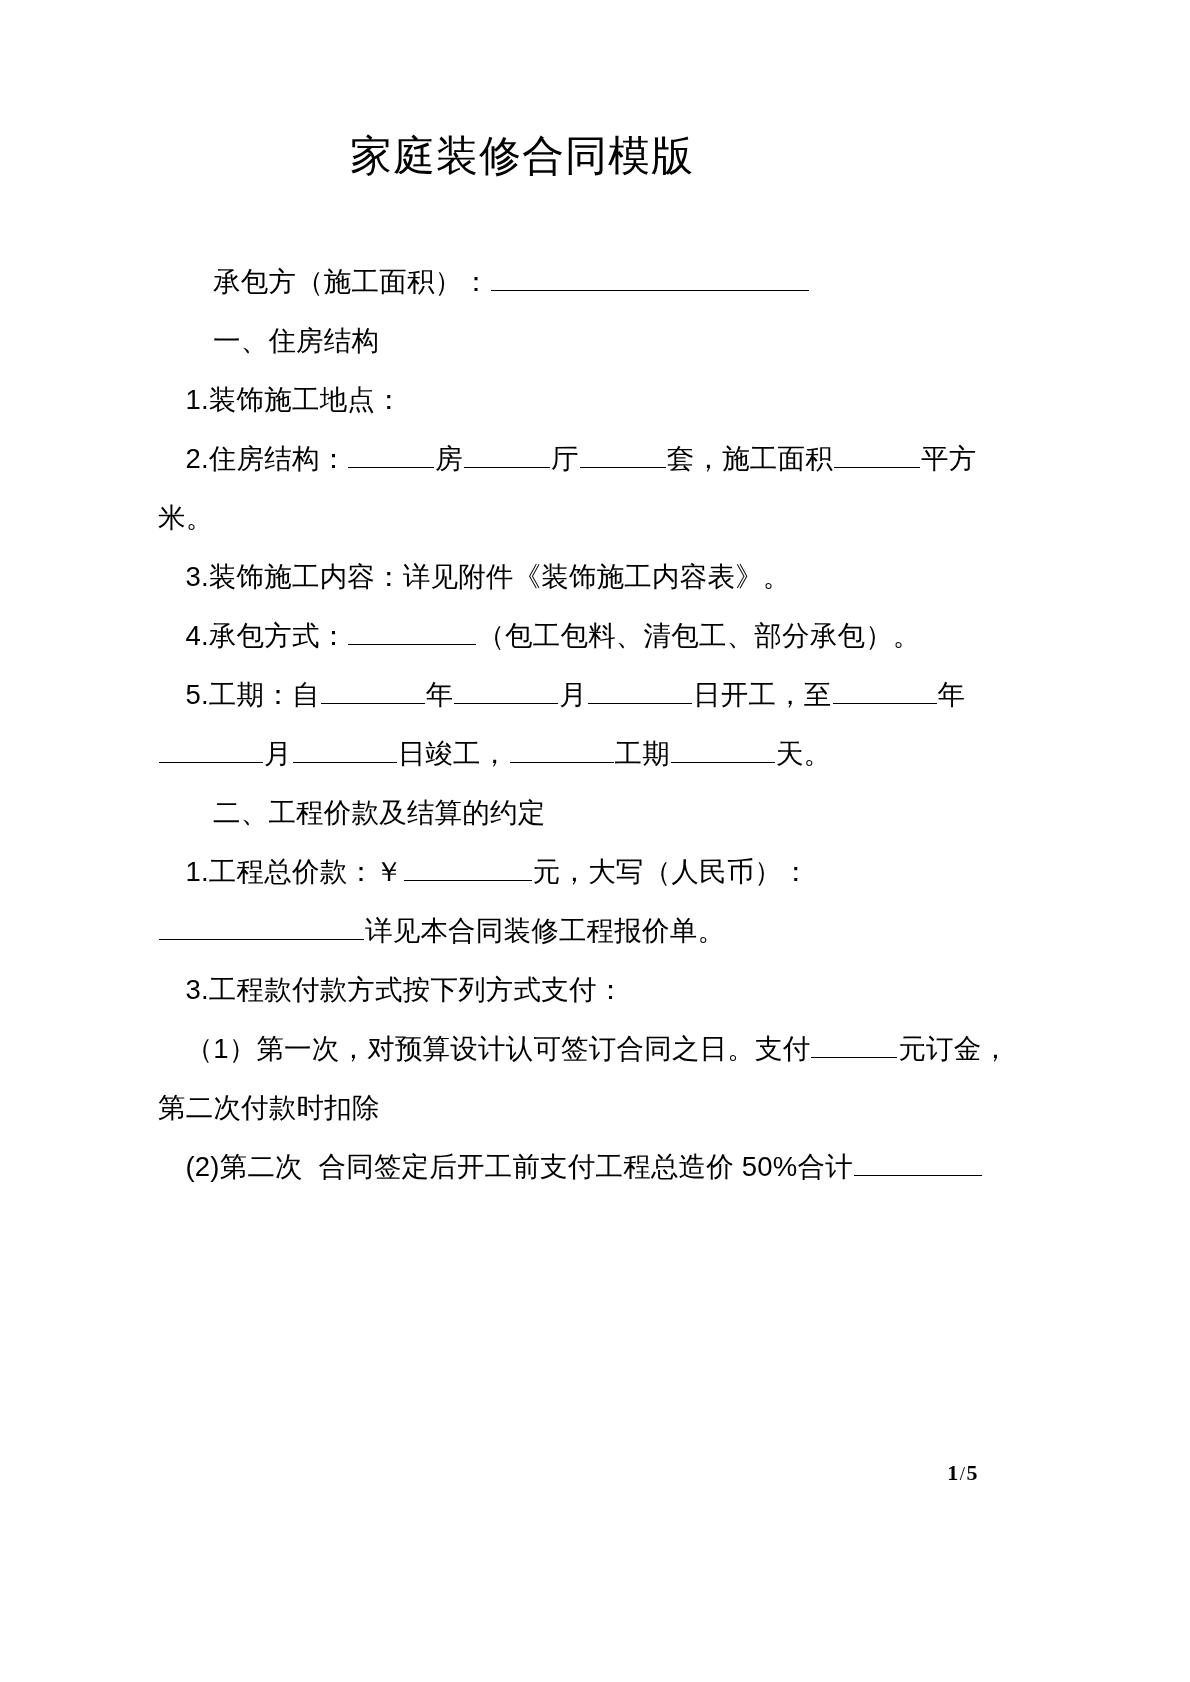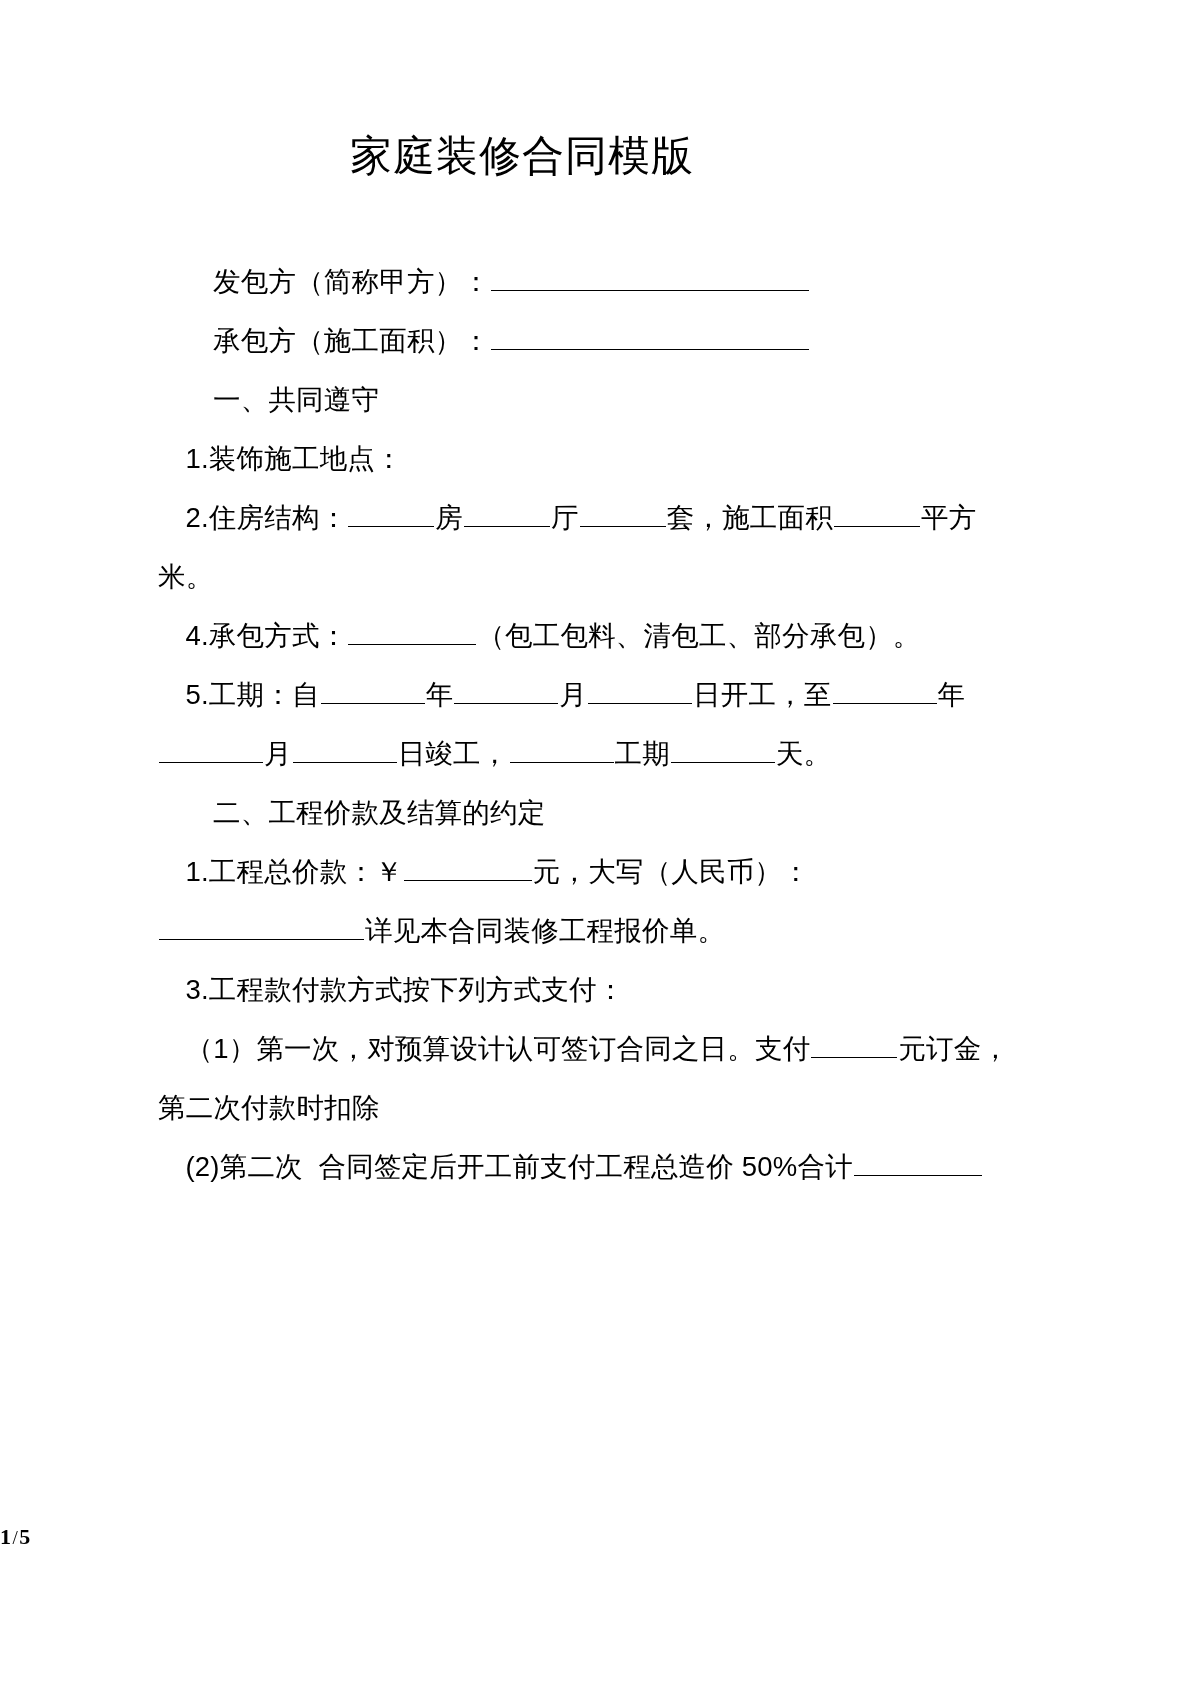--- a/index.html
+++ b/index.html
@@ -61,55 +61,55 @@
     margin: 0 1px;
   }
   .w-xxl { width: 318px; }
   .w-xl  { width: 205px; }
   .w-lg  { width: 128px; }
   .w-md  { width: 104px; }
   .w-sm  { width: 86px; }
 
   .page-footer {
     position: absolute;
-    top: 1524px;
+    top: 1460px;
     left: 0;
     width: 978px;
-    text-align: left;
+    text-align: right;
     font-family: "Liberation Serif", "DejaVu Serif", serif;
     font-weight: bold;
     font-size: 22px;
     letter-spacing: 0.5px;
   }
   .page-footer .sep {
     font-weight: normal;
     font-size: 19px;
     padding: 0 1px;
   }
 </style>
 </head>
 <body>
 
 <div class="page">
 
   <div class="doc-title">家庭装修合同模版</div>
 
   <div class="body-block">
 
-    <div class="para indent"><span>发包方（简称甲方）：</span><span class="fill w-xxl"></span></div>
 
     <div class="para indent"><span>承包方（施工面积）：</span><span class="fill w-xxl"></span></div>
 
 
-    <div class="para indent">一、共同遵守</div>
+    <div class="para indent">一、住房结构</div>
 
     <div class="para indent-1">1.装饰施工地点：</div>
 
     <div class="para indent-1"><span>2.住房结构：</span><span class="fill w-sm"></span><span>房</span><span class="fill w-sm"></span><span>厅</span><span class="fill w-sm"></span><span>套，施工面积</span><span class="fill w-sm"></span><span>平方米。</span></div>
 
+    <div class="para indent-1">3.装饰施工内容：详见附件《装饰施工内容表》。</div>
 
     <div class="para indent-1"><span>4.承包方式：</span><span class="fill w-lg"></span><span>（包工包料、清包工、部分承包）。</span></div>
 
     <div class="para indent-1"><span>5.工期：</span><span>自</span><span class="fill w-md"></span><span>年</span><span class="fill w-md"></span><span>月</span><span class="fill w-md"></span><span>日开工，至</span><span class="fill w-md"></span><span>年</span><span class="fill w-md"></span><span>月</span><span class="fill w-md"></span><span>日竣工，</span><span class="fill w-md"></span><span>工期</span><span class="fill w-md"></span><span>天。</span></div>
 
     <div class="para indent">二、工程价款及结算的约定</div>
 
     <div class="para indent-1"><span>1.工程总价款：￥</span><span class="fill w-lg"></span><span>元，大写（人民币）：</span><span class="fill w-xl"></span><span>详见本合同装修工程报价单。</span></div>
 
     <div class="para indent-1">3.工程款付款方式按下列方式支付：</div>

